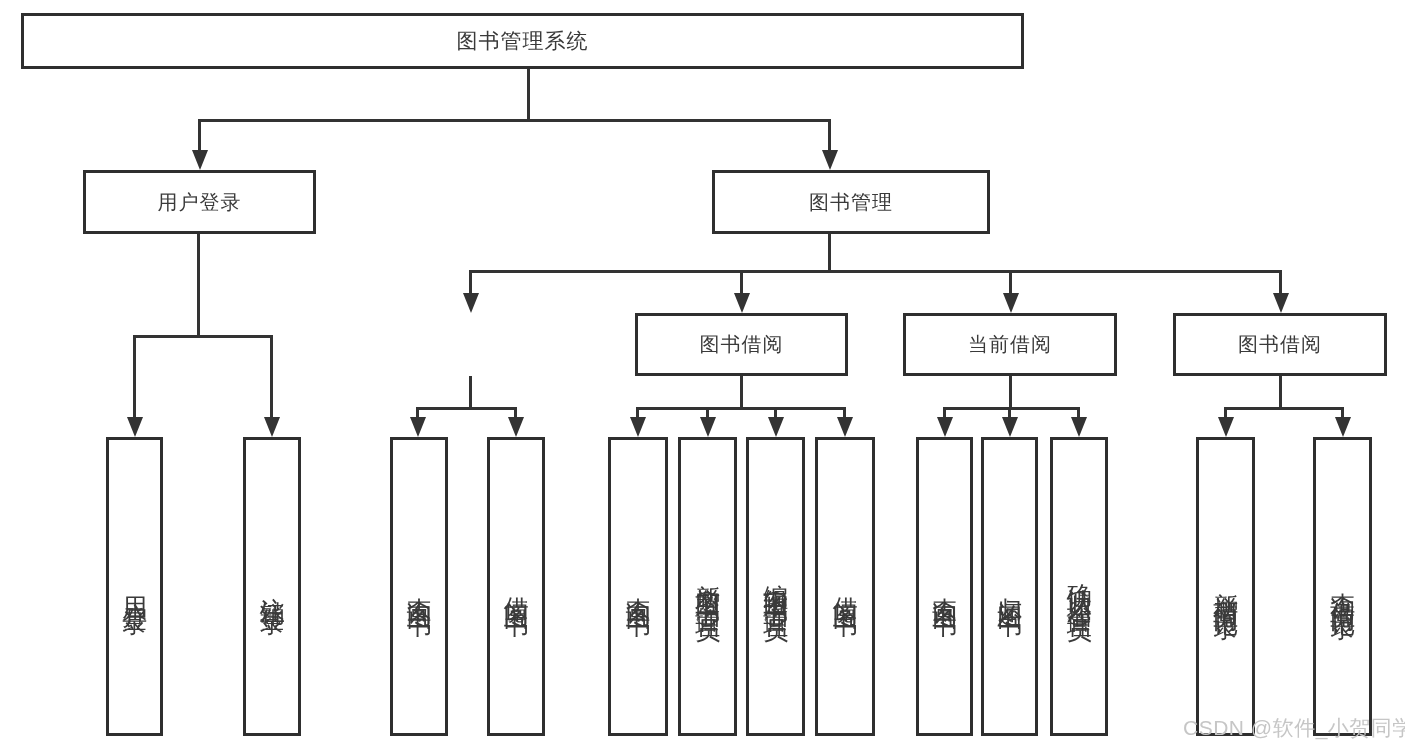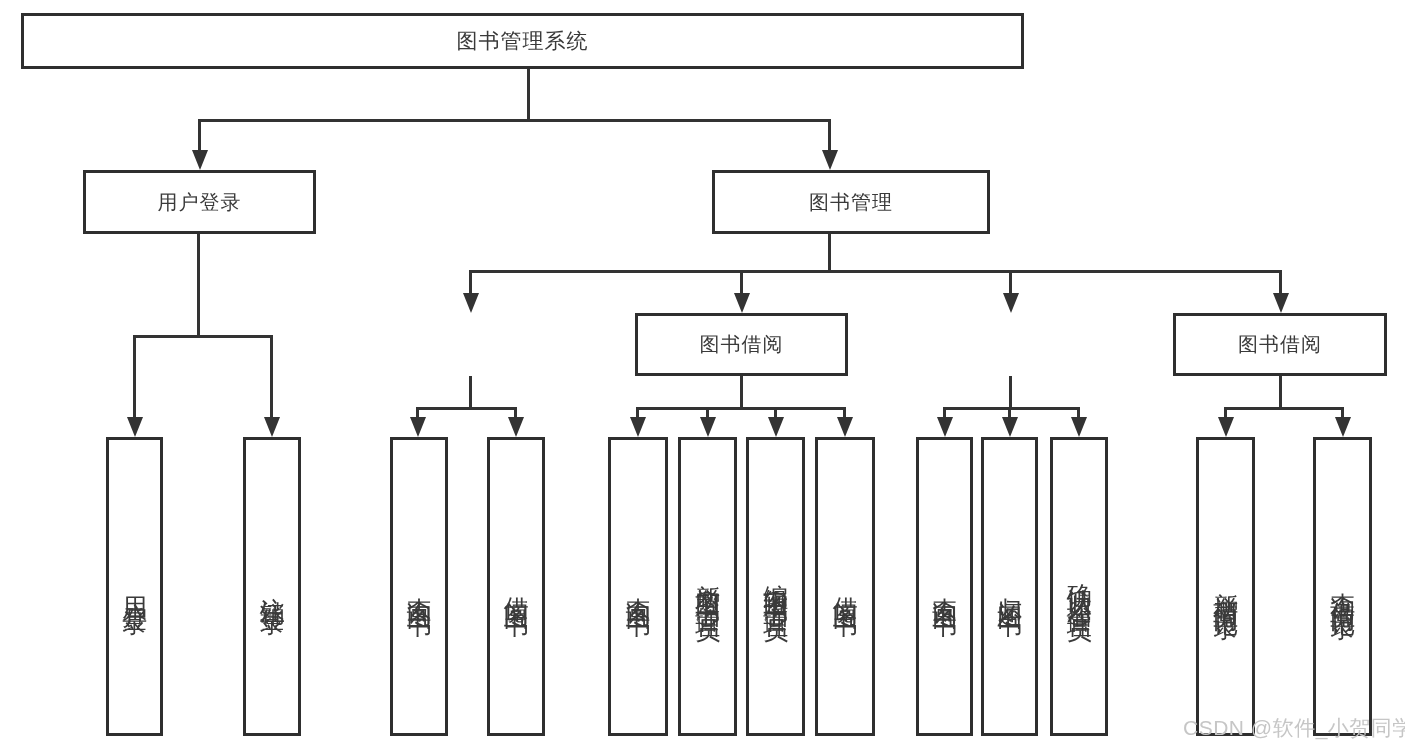--- a/index.html
+++ b/index.html
@@ -93,20 +93,23 @@
   <div class="vl" style="left:740px;top:270px;height:25px"></div>
   <div class="arr" style="left:734px;top:293px"></div>
   <div class="vl" style="left:1009px;top:270px;height:25px"></div>
   <div class="arr" style="left:1003px;top:293px"></div>
   <div class="vl" style="left:1279px;top:270px;height:25px"></div>
   <div class="arr" style="left:1273px;top:293px"></div>
 
   <div class="box h" style="left:635px;top:313px;width:213px;height:63px">
     <span>图书借阅</span>
   </div>
+  <div class="box h" style="left:903px;top:313px;width:214px;height:63px">
+    <span>当前借阅</span>
+  </div>
   <div class="box h" style="left:1173px;top:313px;width:214px;height:63px">
     <span>图书借阅</span>
   </div>
 
   <div class="vl" style="left:469px;top:376px;height:31px"></div>
   <div class="hl" style="left:416px;top:407px;width:101px"></div>
   <div class="vl" style="left:416px;top:407px;height:12px"></div>
   <div class="arr" style="left:410px;top:417px"></div>
   <div class="vl" style="left:514px;top:407px;height:12px"></div>
   <div class="arr" style="left:508px;top:417px"></div>

